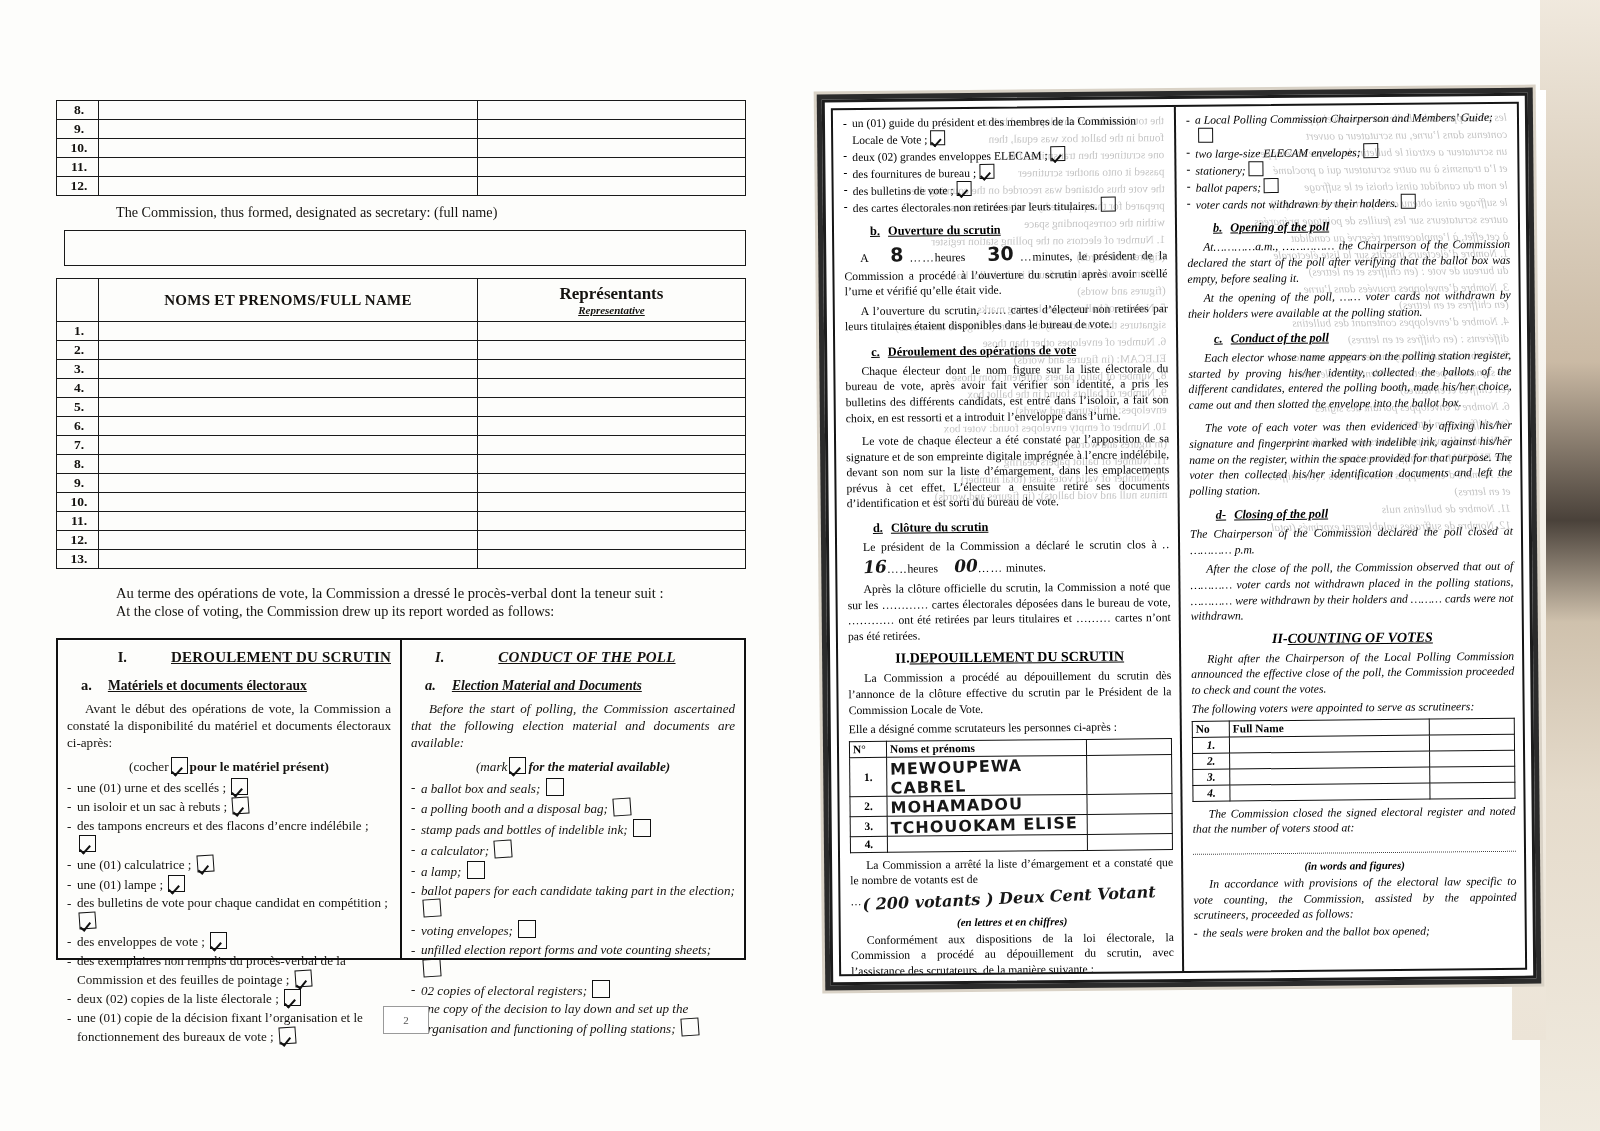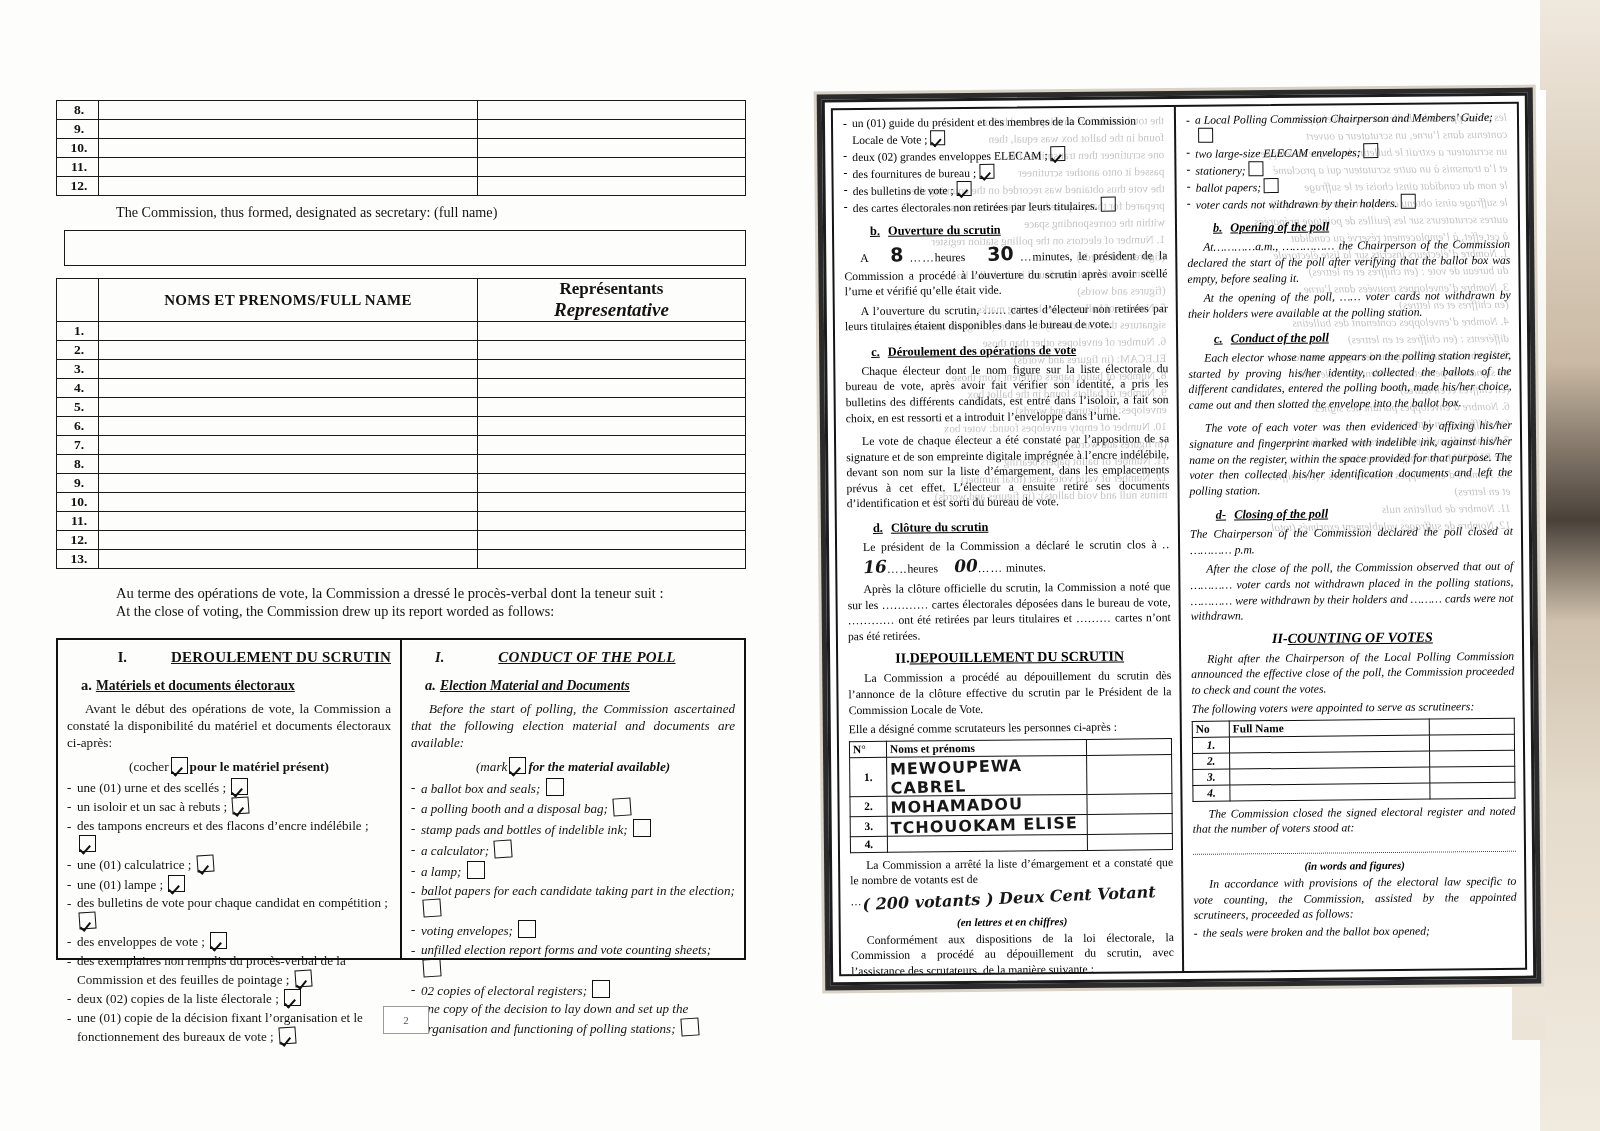--- a/index.html
+++ b/index.html
@@ -168,21 +168,21 @@
     <div class="wide-box" style="margin-left:8px;"></div>
 
 
     <table class="grid" style="margin-top:12px;">
       <thead>
         <tr>
           <th class="num-col"></th>
           <th style="width:55%;height:42px;text-align:center;font-size:15px;letter-spacing:.3px;">NOMS ET PRENOMS/FULL NAME</th>
           <th style="text-align:center;">
             <div style="font-size:17px;">Représentants</div>
-            <div style="font-size:19px;font-style:italic;">Representative</div>
+            <div style="font-size:11px;font-style:italic;text-decoration:underline;">Representative</div>
           </th>
         </tr>
       </thead>
       <tbody id="absent-body">
           <tr class="rowh">
             <td class="num-col">1.</td>
             <td style="width: 55%;"></td>
             <td></td>
           </tr>
           <tr class="rowh">
@@ -255,21 +255,21 @@
 
     <div id="two-col">
 
       <div id="col-fr">
         <div style="text-align:right;padding-left:24px;">
           <span class="sec-rom">I.</span>
           <span class="sec-title" style="margin-left:40px;">DEROULEMENT DU SCRUTIN</span>
         </div>
         <div style="margin-top:10px;padding-left:14px;">
           <span class="sec-rom">a.</span>
-          <span class="sub-title" style="">Matériels et documents électoraux</span>
+          <span class="sub-title" style="margin-left:12px;">Matériels et documents électoraux</span>
         </div>
         <div class="para" style="text-indent:18px;">Avant le début des opérations de vote, la Commission a constaté la disponibilité du matériel et documents électoraux ci-après:</div>
         <div class="mark-line">
           <span>(cocher</span><span class="cbx chk"></span><span style="font-weight:bold;">pour le matériel présent)</span>
         </div>
         <ul class="mat" id="mat-fr">
             <li><span class="dash">-</span><span>une (01) urne et des scellés ;</span> <span class="cbx chk"></span></li>
             <li><span class="dash">-</span><span>un isoloir et un sac à rebuts ;</span> <span class="cbx chk skew"></span></li>
             <li><span class="dash">-</span><span>des tampons encreurs et des flacons d’encre indélébile ;</span> <span class="cbx chk"></span></li>
             <li><span class="dash">-</span><span>une (01) calculatrice ;</span> <span class="cbx chk skew"></span></li>
@@ -282,21 +282,21 @@
           </ul>
       </div>
 
       <div id="col-en">
         <div style="text-align:left;padding-left:24px;">
           <span class="sec-rom">I.</span>
           <span class="sec-title" style="margin-left:50px;">CONDUCT OF THE POLL</span>
         </div>
         <div style="margin-top:10px;padding-left:14px;">
           <span class="sec-rom">a.</span>
-          <span class="sub-title" style="">Election Material and Documents</span>
+          <span class="sub-title" style="margin-left:12px;">Election Material and Documents</span>
         </div>
         <div class="para" style="text-indent:18px;">Before the start of polling, the Commission ascertained that the following election material and documents are available:</div>
         <div class="mark-line">
           <span>(mark</span><span class="cbx chk"></span><span style="font-weight:bold;">for the material available)</span>
         </div>
         <ul class="mat" id="mat-en">
             <li><span class="dash">-</span><span>a ballot box and seals;</span> <span class="cbx off"></span></li>
             <li><span class="dash">-</span><span>a polling booth and a disposal bag;</span> <span class="cbx off skew"></span></li>
             <li><span class="dash">-</span><span>stamp pads and bottles of indelible ink;</span> <span class="cbx off"></span></li>
             <li><span class="dash">-</span><span>a calculator;</span> <span class="cbx off skew"></span></li>

